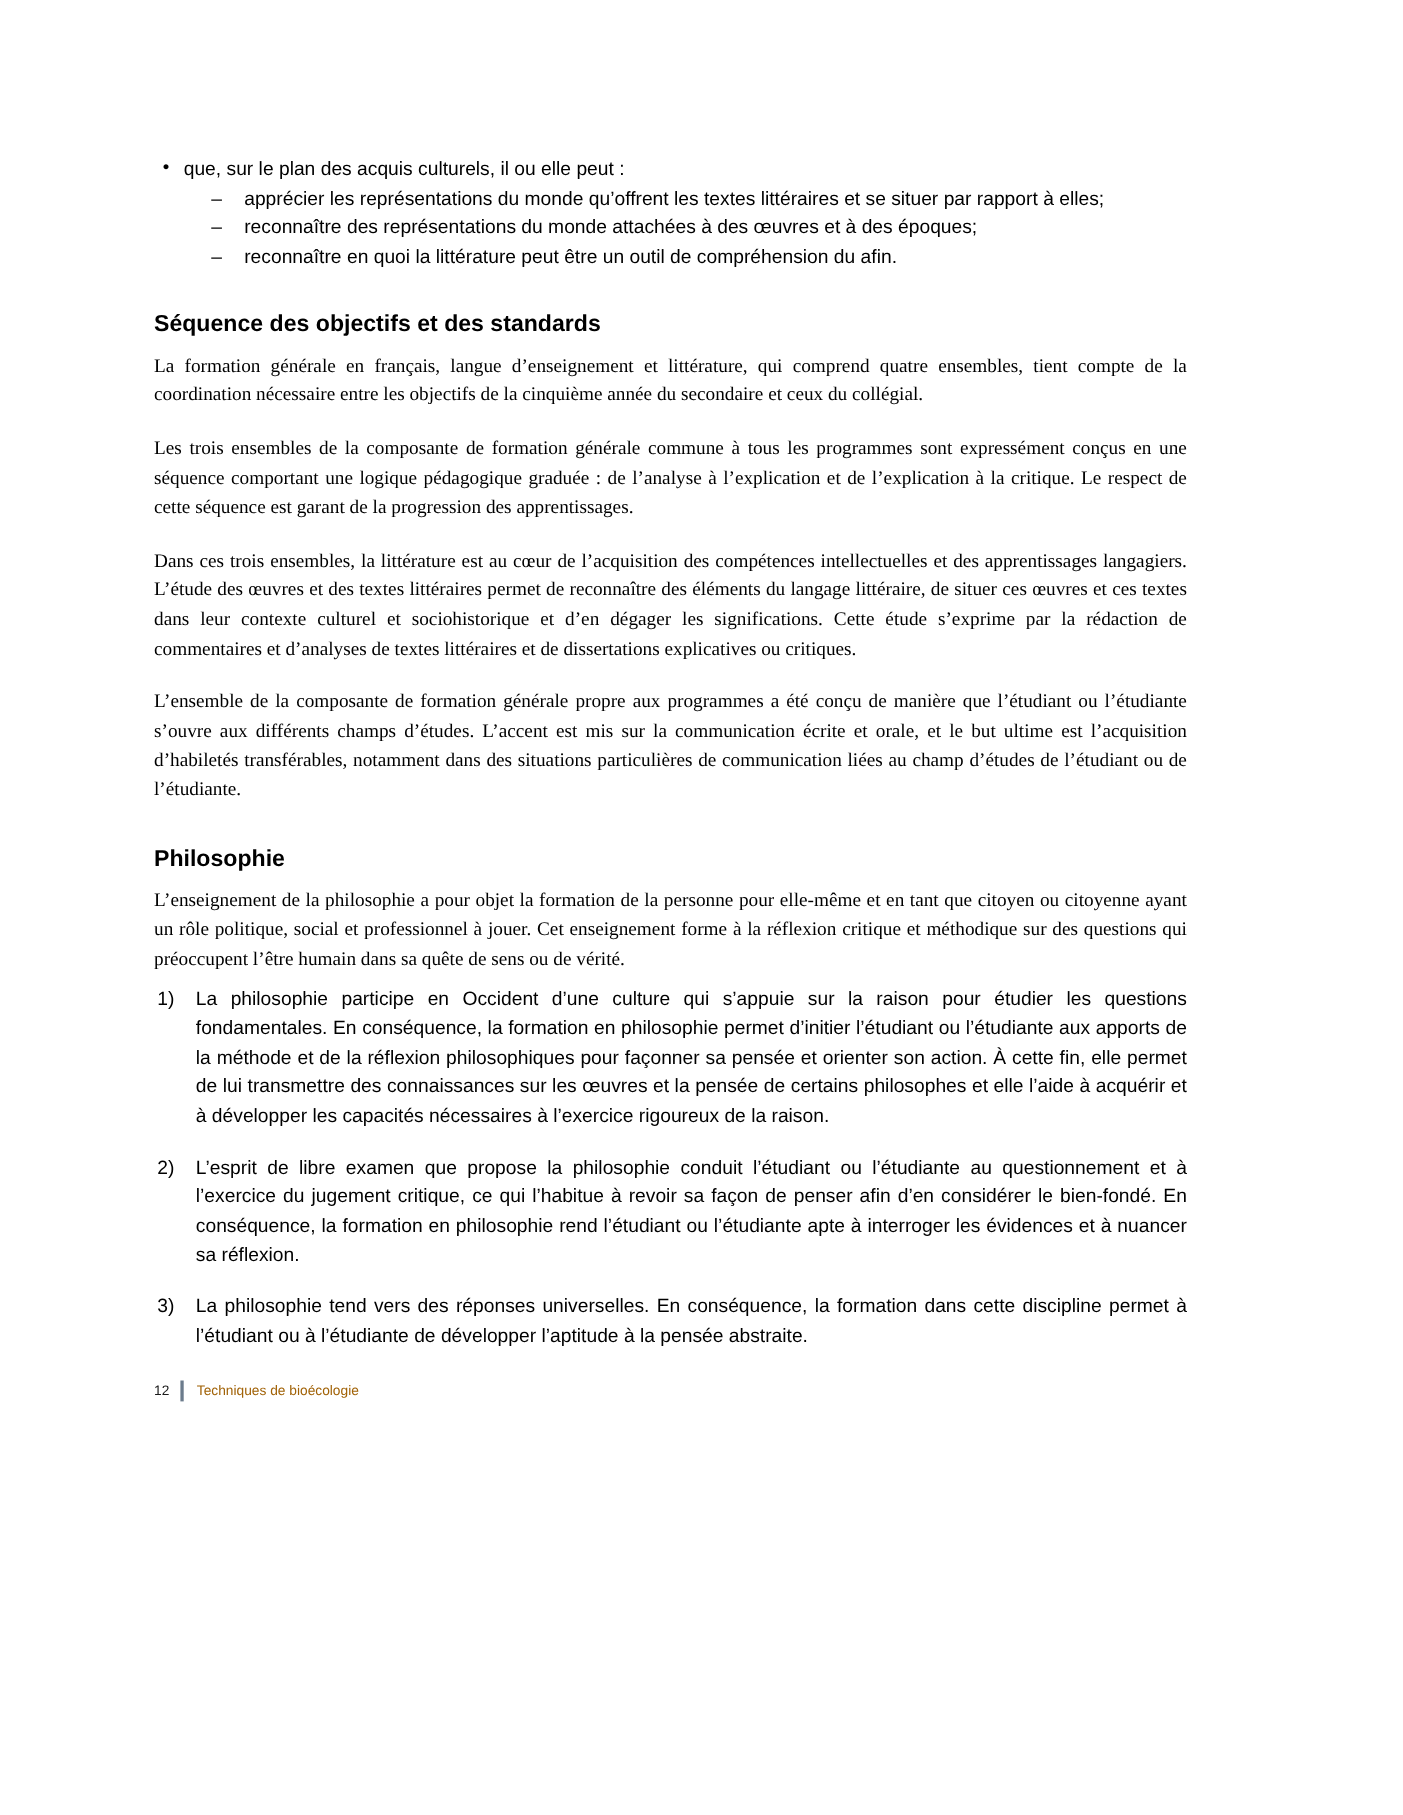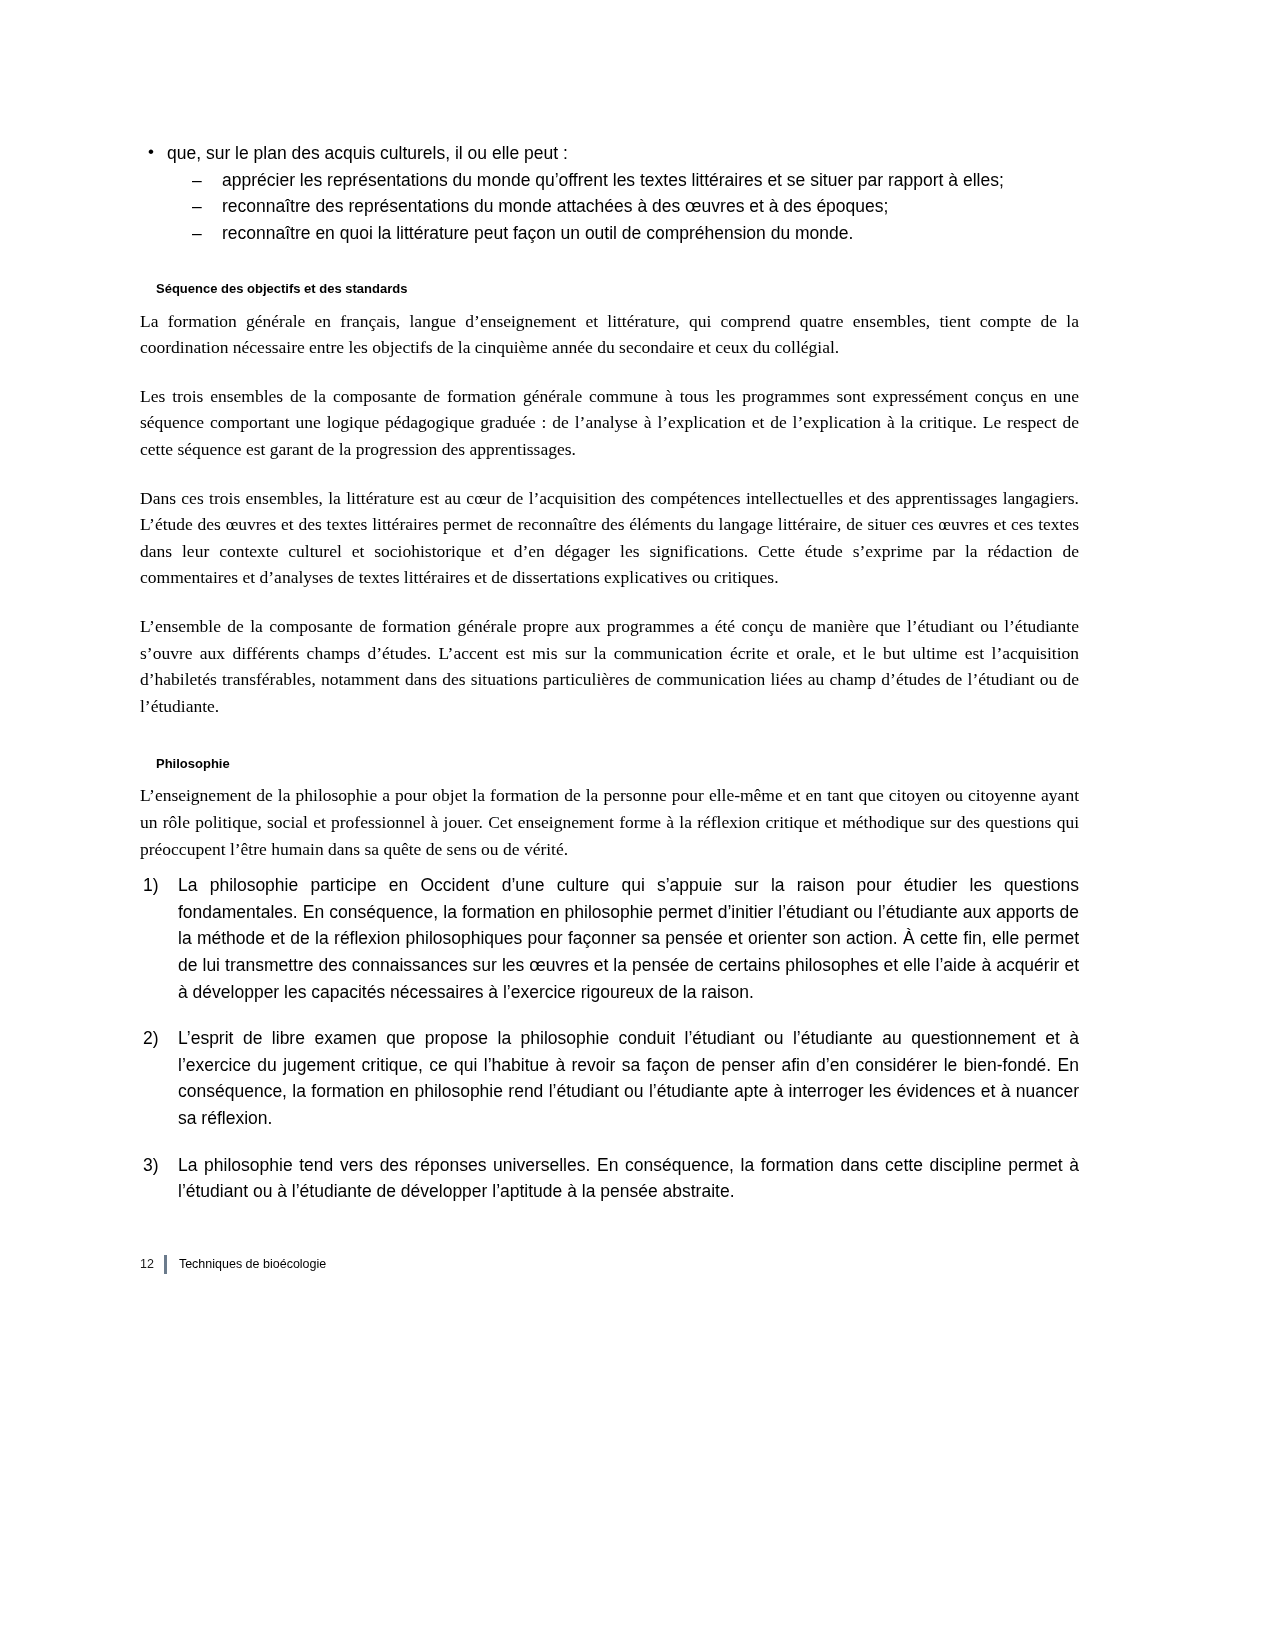--- a/index.html
+++ b/index.html
@@ -57,23 +57,23 @@
   }
   ul.dashes > li::before {
     content: "\2013";
     position: absolute;
     left: 25px;
     top: 0;
   }
 
   
   h2.section-title {
-    font-size: 13px;
+    font-size: 21px;
     font-weight: bold;
-    margin: 34px 0 9px 16px;
+    margin: 34px 0 9px 0;
     line-height: 1.4;
   }
   h2.section-title.tight {
     margin-top: 36px;
   }
   p.body {
     font-size: 17.5px;
     line-height: 1.52;
     text-align: justify;
     margin: 0 0 22px 0;
@@ -121,36 +121,36 @@
     margin-right: 10px;
   }
   .footer .rule {
     width: 3px;
     height: 19px;
     background: #6b7b8c;
     margin-right: 12px;
   }
   .footer .doctitle {
     font-size: 12.5px;
-    color: #000000;
+    color: #a16207;
   }
 </style>
 </head>
 <body>
 
 <div class="page">
   <div class="content">
 
     <ul class="bullets">
       <li>
         <span>que, sur le plan des acquis culturels, il ou elle peut :</span>
         <ul class="dashes">
           <li>apprécier les représentations du monde qu’offrent les textes littéraires et se situer par rapport à elles;</li>
           <li>reconnaître des représentations du monde attachées à des œuvres et à des époques;</li>
-          <li>reconnaître en quoi la littérature peut façon un outil de compréhension du monde.</li>
+          <li>reconnaître en quoi la littérature peut être un outil de compréhension du afin.</li>
         </ul>
       </li>
     </ul>
 
     <h2 class="section-title">Séquence des objectifs et des standards</h2>
     <p class="body">La formation générale en français, langue d’enseignement et littérature, qui comprend quatre ensembles, tient compte de la coordination nécessaire entre les objectifs de la cinquième année du secondaire et ceux du collégial.</p>
     <p class="body">Les trois ensembles de la composante de formation générale commune à tous les programmes sont expressément conçus en une séquence comportant une logique pédagogique graduée : de l’analyse à l’explication et de l’explication à la critique. Le respect de cette séquence est garant de la progression des apprentissages.</p>
     <p class="body">Dans ces trois ensembles, la littérature est au cœur de l’acquisition des compétences intellectuelles et des apprentissages langagiers. L’étude des œuvres et des textes littéraires permet de reconnaître des éléments du langage littéraire, de situer ces œuvres et ces textes dans leur contexte culturel et sociohistorique et d’en dégager les significations. Cette étude s’exprime par la rédaction de commentaires et d’analyses de textes littéraires et de dissertations explicatives ou critiques.</p>
     <p class="body last">L’ensemble de la composante de formation générale propre aux programmes a été conçu de manière que l’étudiant ou l’étudiante s’ouvre aux différents champs d’études. L’accent est mis sur la communication écrite et orale, et le but ultime est l’acquisition d’habiletés transférables, notamment dans des situations particulières de communication liées au champ d’études de l’étudiant ou de l’étudiante.</p>
 

